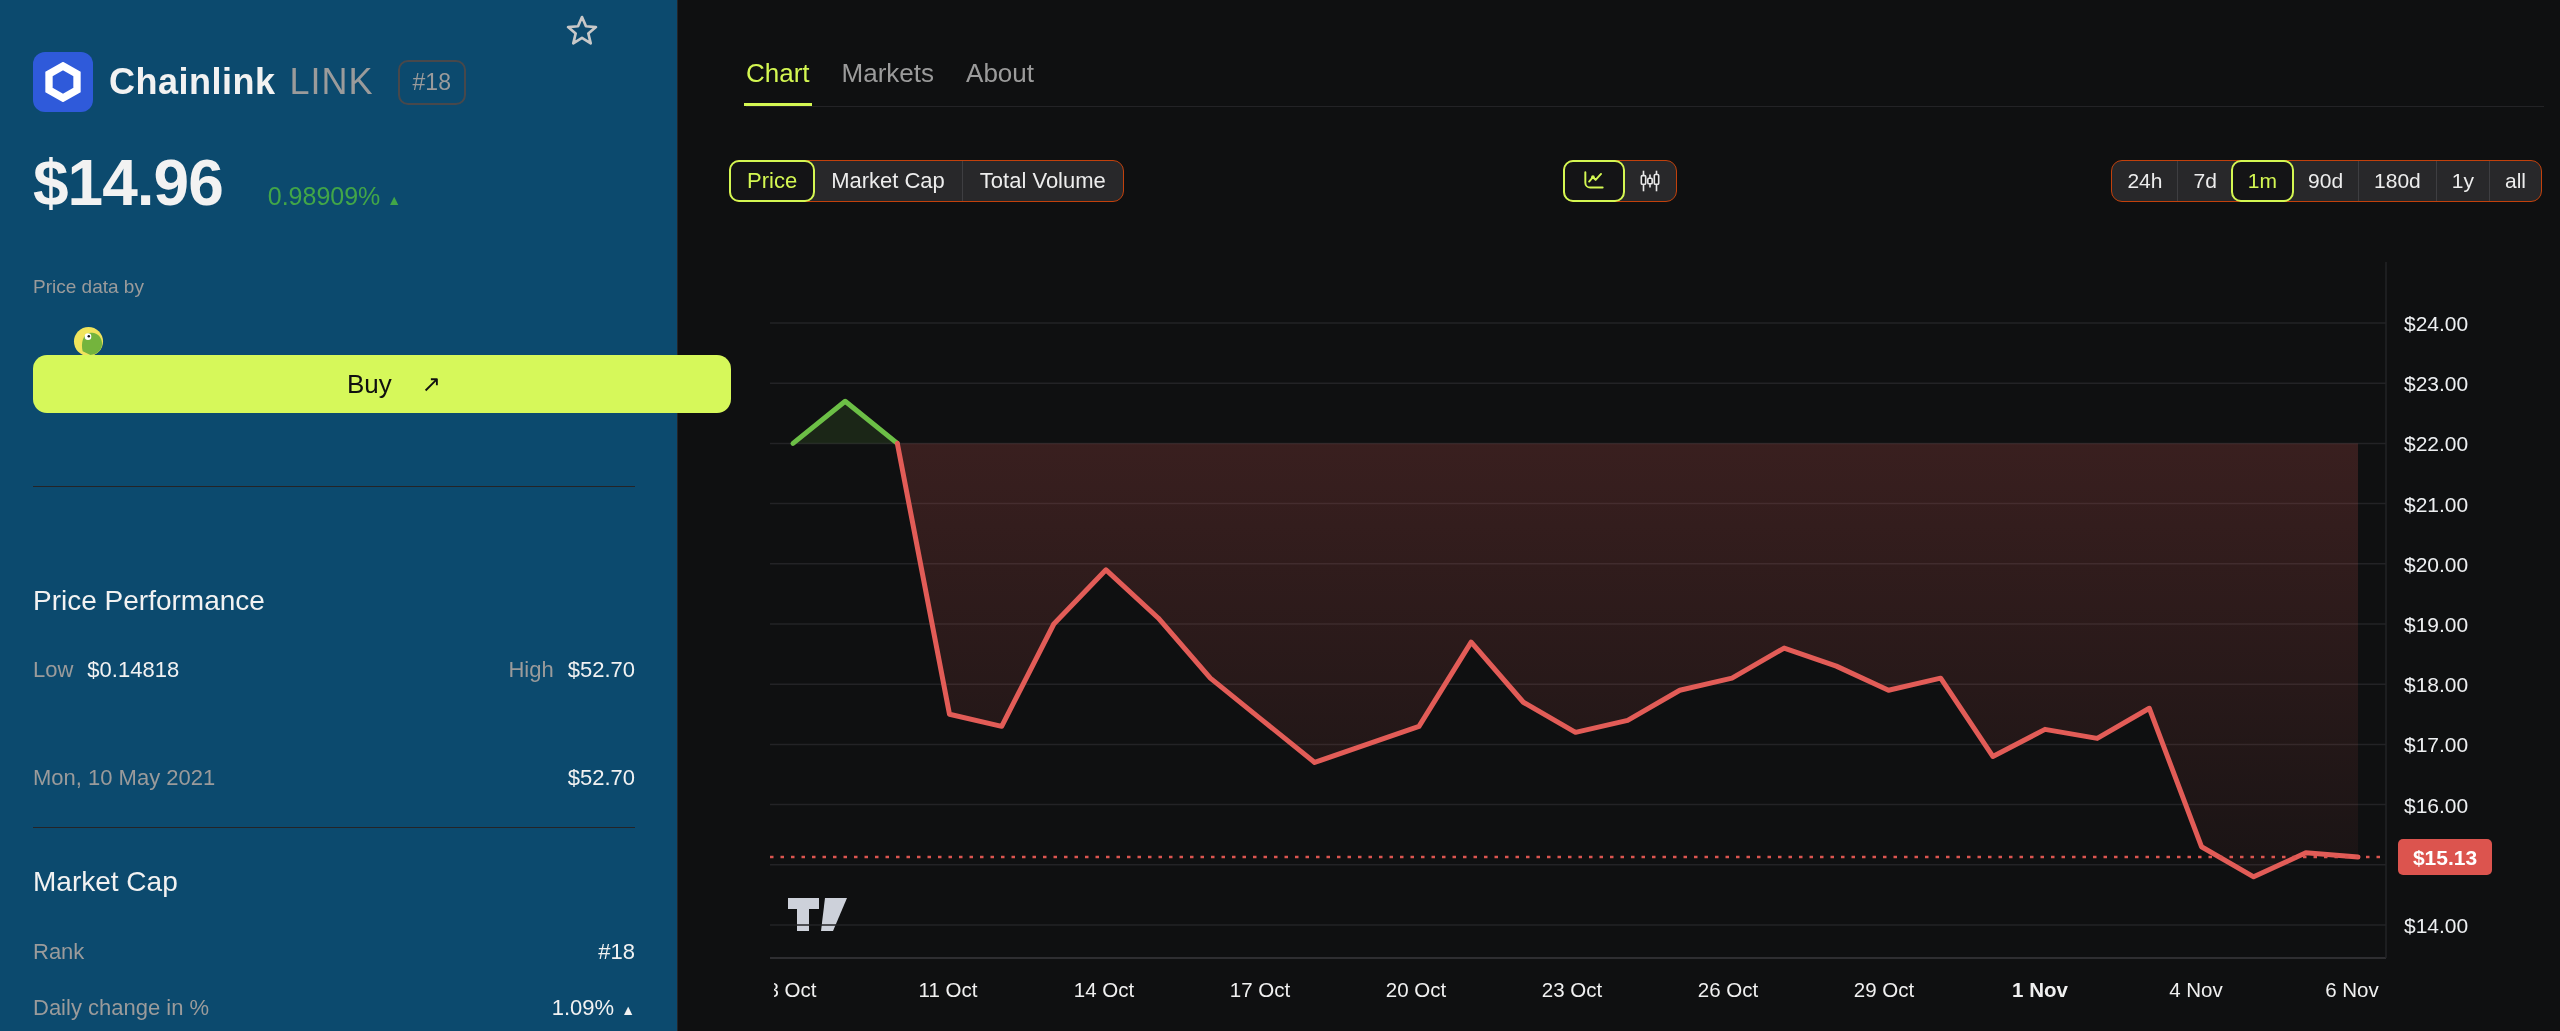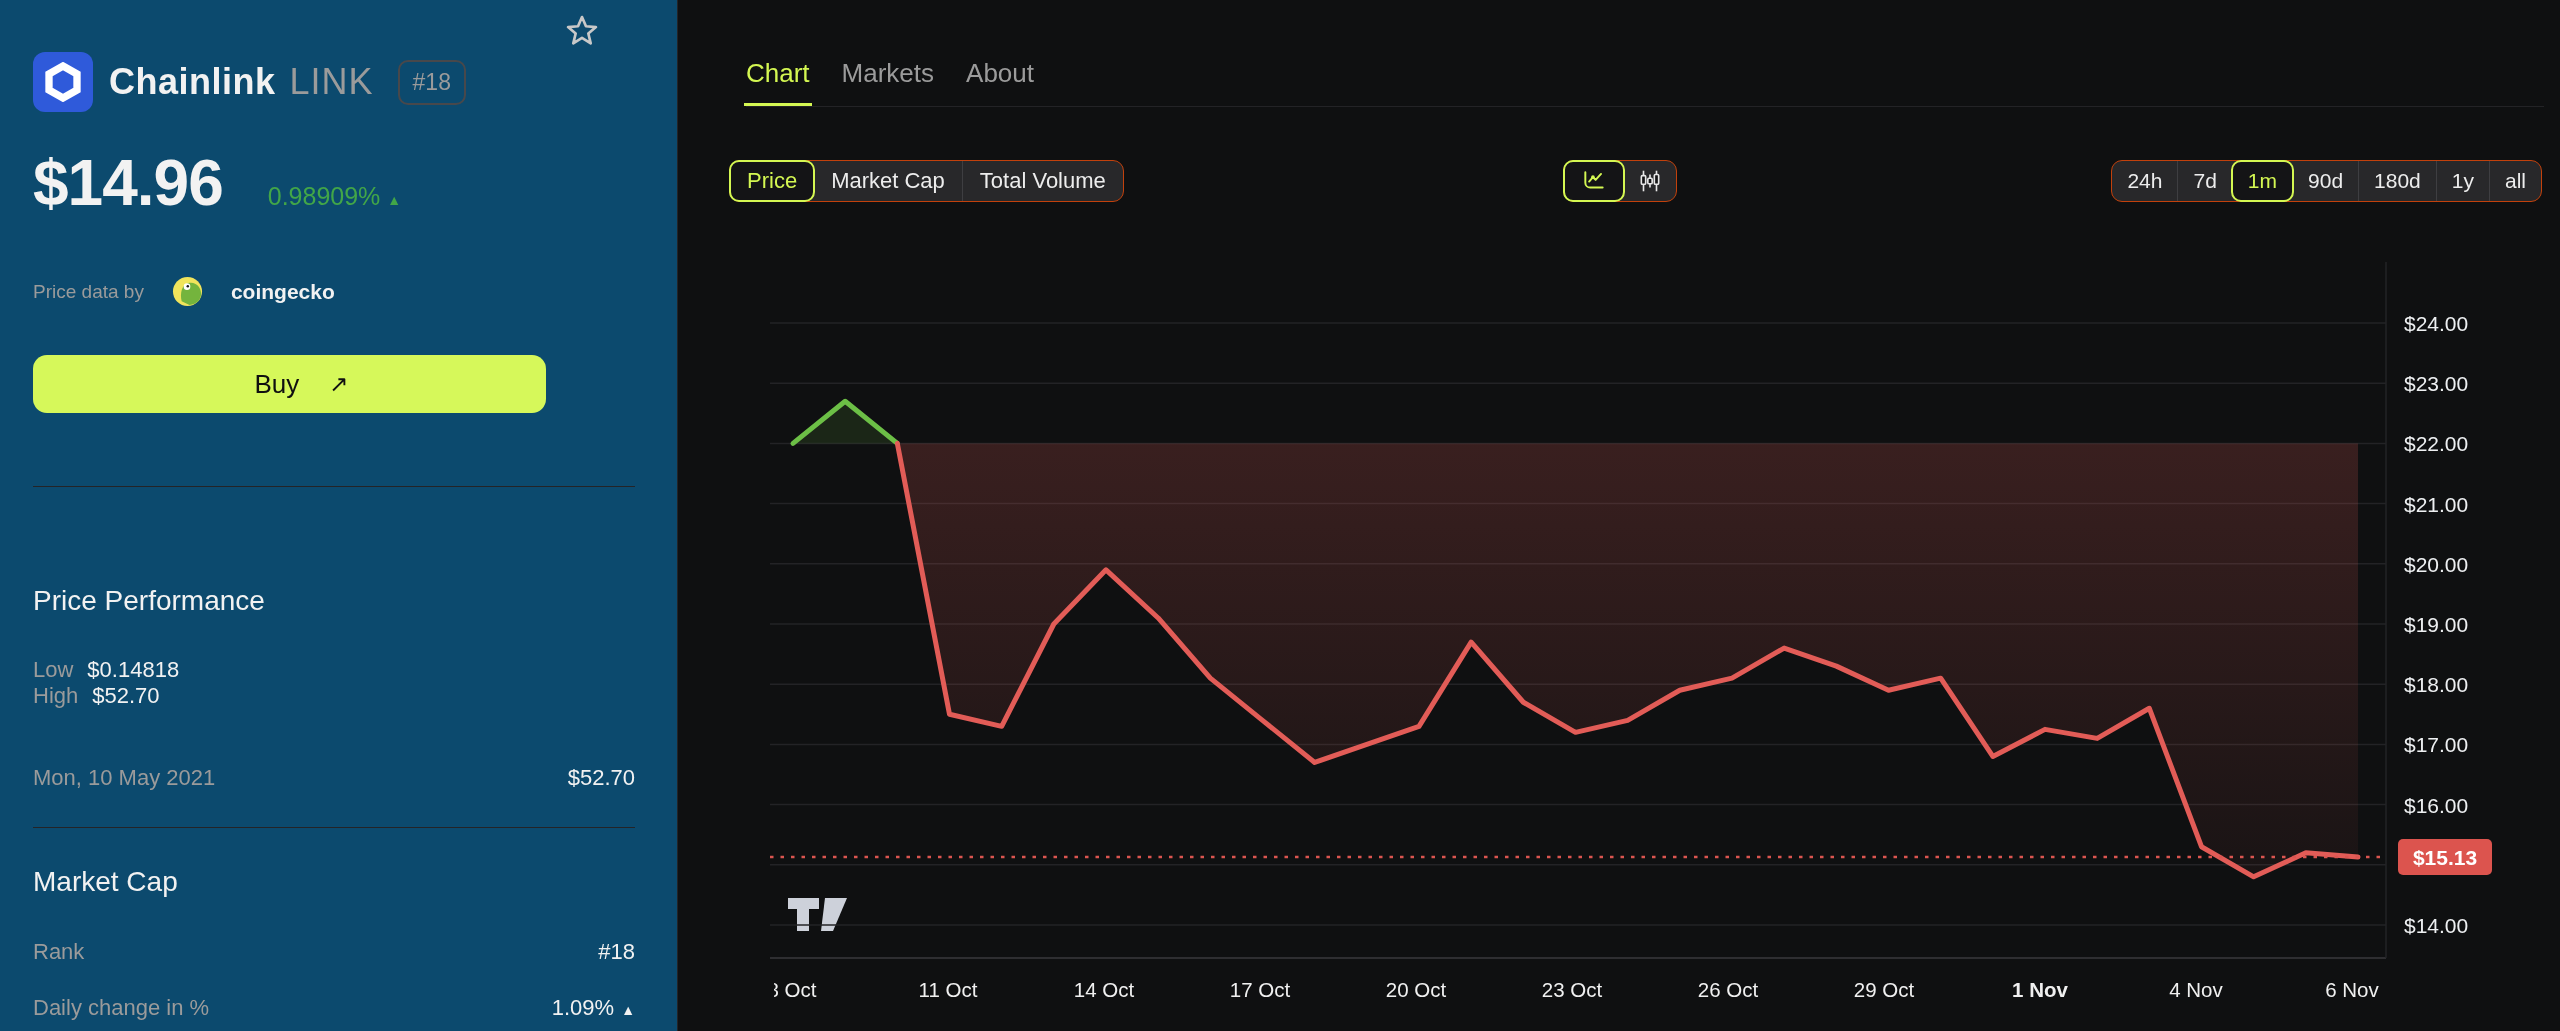--- a/index.html
+++ b/index.html
@@ -19,39 +19,39 @@
   .coin-name { font-size:36px; font-weight:700; letter-spacing:.5px; }
   .coin-symbol { font-size:36px; font-weight:400; color:#9b9b9b; margin-left:14px; letter-spacing:1px; }
   .rank-badge { margin-left:24px; border:2px solid #48484b; border-radius:10px;
                 padding:7px 13px; font-size:23px; color:#9b9b9b; }
   .star-btn { position:absolute; left:563px; top:12px; background:none; border:none; cursor:pointer; }
   .price-row { position:absolute; left:33px; top:146px; display:flex; align-items:baseline; gap:45px; }
   .big-price { font-size:64px; font-weight:700; letter-spacing:-1px; }
   .pct { font-size:25px; color:#42a648; font-weight:500; }
   .tri { font-size:14px; margin-left:7px; }
   .green { color:#42a648; }
-  .attribution { position:absolute; left:33px; top:276px; display:flex; align-items:center; gap:28px; cursor:pointer; }
+  .attribution { position:absolute; left:33px; top:276px; display:flex; align-items:center; gap:28px; cursor:pointer;flex-direction:column; }
   .attr-pre { font-size:19px; color:#9b9b9b; }
   .attr-brand { font-size:21px; font-weight:700; }
   .gecko { width:31px; height:31px; display:flex; }
-  .buy-btn { position:absolute; left:33px; top:355px; width:513px; height:58px;
+  .buy-btn { position:absolute; left:33px; top:355px; width:698px; height:58px;
              background:#d6f85a; border:none; border-radius:14px; cursor:pointer;
              display:flex; align-items:center; justify-content:center; gap:30px;
              font-size:26px; font-weight:500; color:#101010;
              font-family:"Liberation Sans","DejaVu Sans",sans-serif;padding-left:24px; }
   .arr { font-size:23px; }
   .sep { position:absolute; left:33px; width:602px; height:1px; background:#242427; }
   .sep1 { top:486px; } .sep2 { top:827px; }
   .section-title { position:absolute; left:33px; font-size:28px; font-weight:500; color:#f2f2f2; }
   .pp-title { top:585px; } .mc-title { top:866px; }
   .kv-row { position:absolute; left:33px; width:602px; display:flex;
             justify-content:space-between; font-size:22px; align-items:baseline; }
   .kv-row .pair { display:flex; gap:14px; align-items:baseline; }
   .lbl { color:#9b9b9b; } .val { color:#f2f2f2; }
-  .row-lowhigh { top:657px;flex-direction:column; } .row-ath { top:711px; } .row-athdate { top:765px; }
+  .row-lowhigh { top:657px; } .row-ath { top:711px; } .row-athdate { top:765px; }
   .row-rank { top:939px; } .row-daily { top:995px; }
   
   .main { position:absolute; left:679px; top:0; right:0; height:100%;border-radius:13px; }
   .tabs { position:absolute; left:67px; top:0; height:106px; display:flex; gap:32px; align-items:flex-end; }
   .tab { padding-bottom:17px; font-size:26px; color:#9b9b9b; position:relative; cursor:pointer; background:none; border:none;
          font-family:"Liberation Sans","DejaVu Sans",sans-serif; }
   .tab.active { color:#d4f752; }
   .tab.active::after { content:""; position:absolute; left:-2px; right:-2px; bottom:0; height:3px; background:#d4f752; }
   .tabs-border { position:absolute; left:67px; right:16px; top:106px; height:1px; background:#232326; }
   .seg-group { position:absolute; top:160px; display:flex; align-items:stretch; height:42px;

